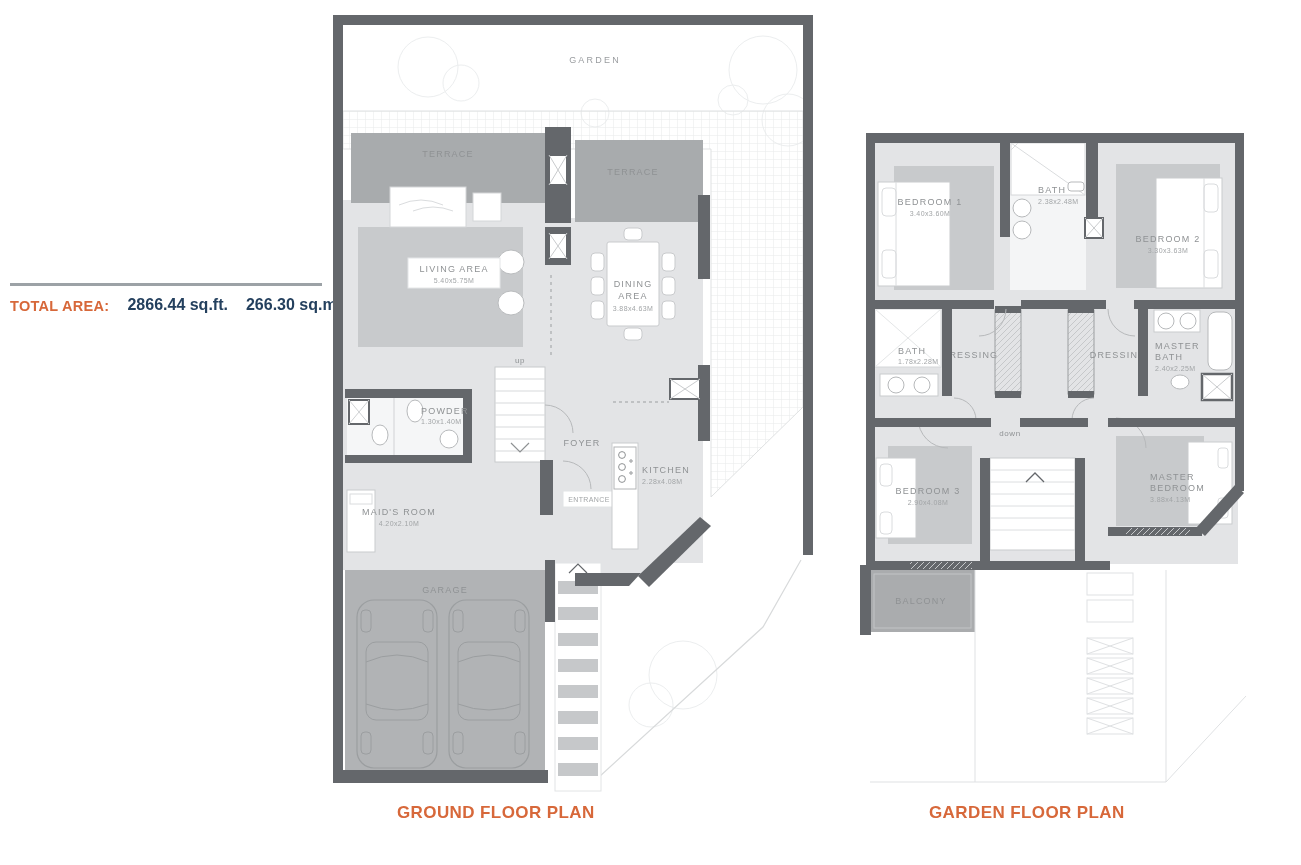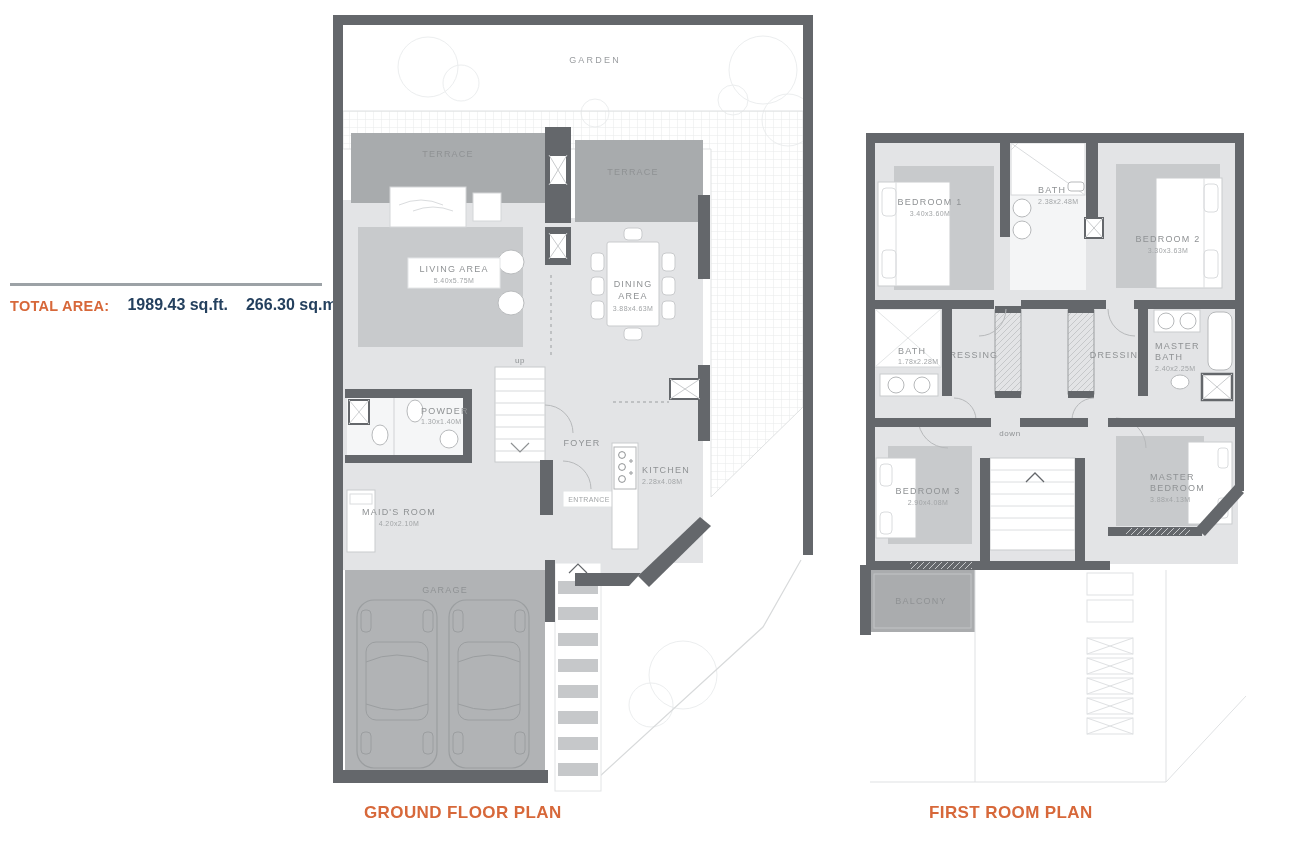--- a/index.html
+++ b/index.html
@@ -6,41 +6,41 @@
   #stage{position:relative;width:1301px;height:865px;background:#fff;overflow:hidden;
          font-family:"Liberation Sans",sans-serif;}
   
   .hdr{position:absolute;left:10px;top:274px;width:312px;}
   .hdr h1{margin:0;font-size:31px;font-weight:bold;color:#D7683A;letter-spacing:.5px;line-height:1.1;}
   .hdr .rule{height:3px;background:#9CA2A6;margin-top:9px;}
   .hdr .area{display:flex;align-items:flex-end;margin-top:10px;white-space:nowrap;}
   .hdr .area .lbl{font-size:14.5px;font-weight:bold;color:#D7683A;letter-spacing:.3px;}
   .hdr .area .val{font-size:16px;font-weight:bold;color:#24405E;margin-left:18px;}
   .caption{position:absolute;top:803px;font-size:17px;font-weight:bold;color:#D7683A;letter-spacing:.4px;}
-  #cap-ground{left:364px;}
+  #cap-ground{left:397px;}
   #cap-first{left:929px;}
   svg{position:absolute;}
   #gf{left:333px;top:15px;}
   #ff{left:858px;top:130px;}
   svg text{font-family:"Liberation Sans",sans-serif;}
   .rlab{fill:#8f9294;font-size:9px;letter-spacing:1.2px;}
   .rdim{fill:#a2a5a7;font-size:7px;letter-spacing:.4px;}
   .big{fill:#9a9da0;font-size:9px;letter-spacing:2.2px;}
   .small{fill:#8f9294;font-size:8px;letter-spacing:.6px;}
 </style>
 </head>
 <body>
 
 <div id="stage">
 
   <div class="hdr">
     <div class="rule"></div>
     <div class="area">
       <span class="lbl">TOTAL AREA:</span>
-      <span class="val">1989.43 sq.ft.</span>
+      <span class="val">2866.44 sq.ft.</span>
       <span class="val">266.30 sq.m.</span>
     </div>
   </div>
 
   <svg id="gf" width="480" height="778" viewBox="0 0 480 778">
     <defs>
       <pattern id="gpave" width="8" height="8" patternUnits="userSpaceOnUse">
         <path d="M8 0H0V8" fill="none" stroke="#e7e9ea" stroke-width="1"></path>
       </pattern>
       <g id="car">
@@ -341,14 +341,14 @@
       <rect x="229" y="548" width="46" height="16"></rect>
         <path d="M229 548 L275 564 M275 548 L229 564"></path>
       <rect x="229" y="568" width="46" height="16"></rect>
         <path d="M229 568 L275 584 M275 568 L229 584"></path>
       <rect x="229" y="588" width="46" height="16"></rect>
         <path d="M229 588 L275 604 M275 588 L229 604"></path>
     </g>
   </svg>
 
   <div class="caption" id="cap-ground">GROUND FLOOR PLAN</div>
-  <div class="caption" id="cap-first">FIRST ROOM PLAN</div>
+  <div class="caption" id="cap-first">GARDEN FLOOR PLAN</div>
 </div>
 
 </body></html>

